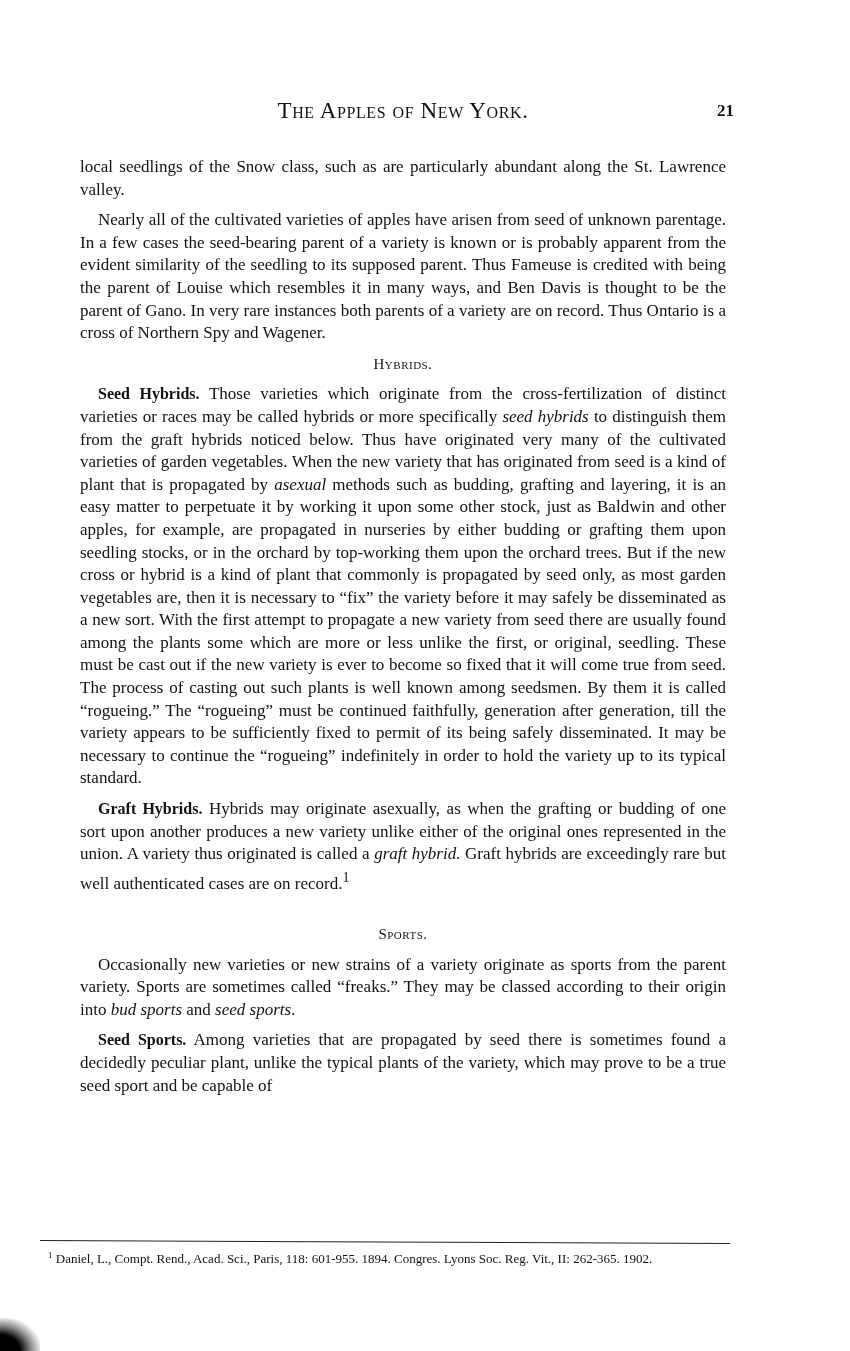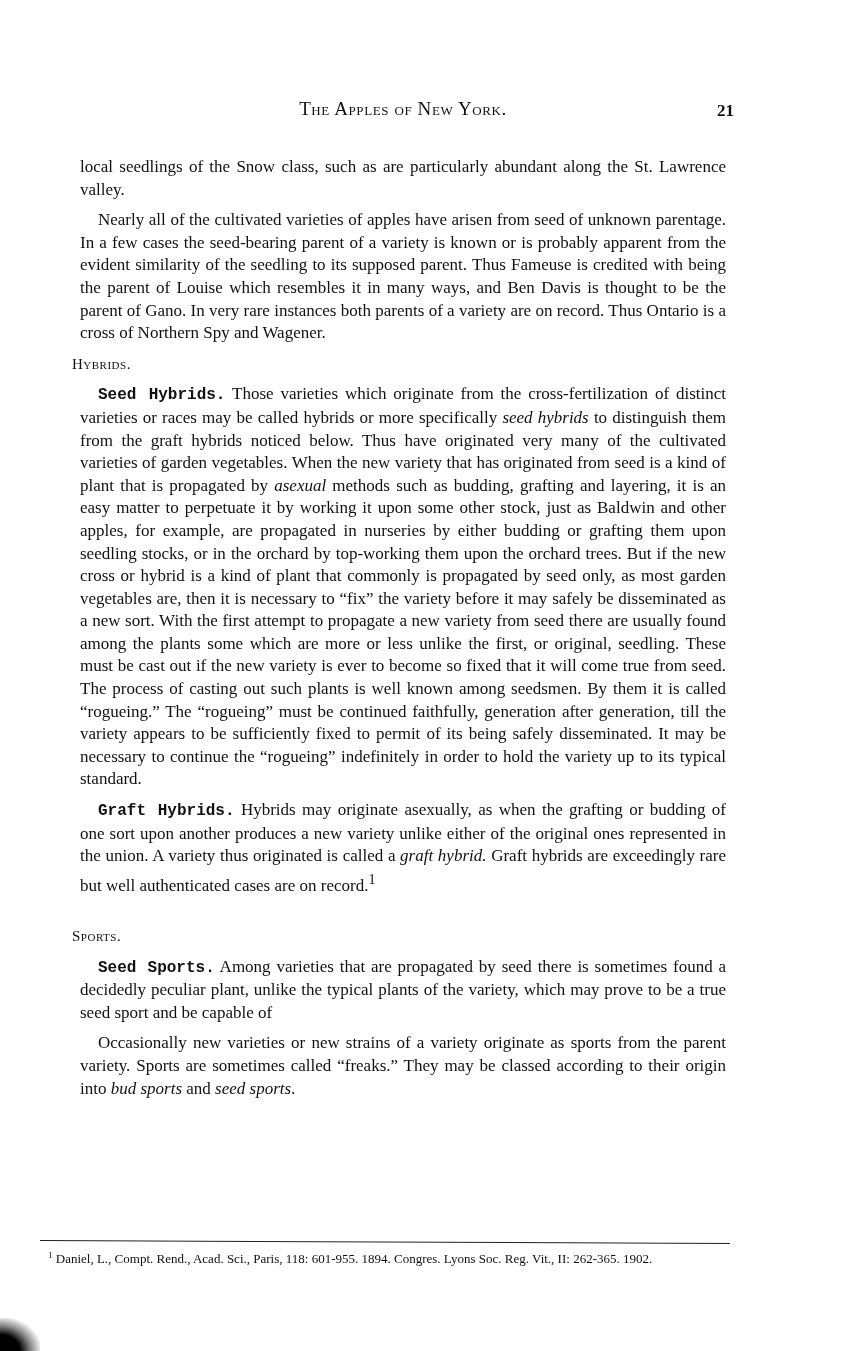--- a/index.html
+++ b/index.html
@@ -27,21 +27,21 @@
       top: 98px;
       left: 72px;
       width: 662px;
       height: 26px;
     }
     .running-title {
       position: absolute;
       left: 0;
       right: 0;
       text-align: center;
-      font-size: 19px;
+      font-size: 23px;
       font-variant: small-caps;
       letter-spacing: 0.6px;
       top: 0;
     }
     .page-number {
       position: absolute;
       right: 0;
       top: 3px;
       font-size: 17px;
       font-weight: bold;
@@ -61,31 +61,32 @@
       text-indent: 18px;
       hyphens: manual;
     }
     .body-text p.cont {
       text-indent: 0;
     }
     .body-text p + p {
       margin-top: 0;
     }
     .section-head {
+      text-align: center;
       font-variant: small-caps;
       font-size: 15px;
       letter-spacing: 0.5px;
       margin: 2px 0 3px 0;
       text-indent: 0;
     }
     .section-head.spaced {
       margin-top: 28px;
     }
     .run-in {
-      font-family: Liberation Mono, monospace;
+      font-family: Liberation Serif, serif;
       font-weight: bold;
       font-size: 16px;
     }
     .footnote-rule {
       position: absolute;
       left: 40px;
       top: 1240px;
       width: 690px;
       height: 0;
       border-top: 1.4px solid #222222;
@@ -132,23 +133,23 @@
     <p>Nearly all of the cultivated varieties of apples have arisen from seed of unknown parentage. In a few cases the seed-bearing parent of a variety is known or is probably apparent from the evident similarity of the seedling to its supposed parent. Thus Fameuse is credited with being the parent of Louise which resembles it in many ways, and Ben Davis is thought to be the parent of Gano. In very rare instances both parents of a variety are on record. Thus Ontario is a cross of Northern Spy and Wagener.</p>
 
     <div class="section-head">Hybrids.</div>
 
     <p><span class="run-in">Seed Hybrids.</span><span> Those varieties which originate from the cross-fertilization of distinct varieties or races may be called hybrids or more specifically </span><i>seed hybrids</i><span> to distinguish them from the graft hybrids noticed below. Thus have originated very many of the cultivated varieties of garden vegetables. When the new variety that has originated from seed is a kind of plant that is propagated by </span><i>asexual</i><span> methods such as budding, grafting and layering, it is an easy matter to perpetuate it by working it upon some other stock, just as Baldwin and other apples, for example, are propagated in nurseries by either budding or grafting them upon seedling stocks, or in the orchard by top-working them upon the orchard trees. But if the new cross or hybrid is a kind of plant that commonly is propagated by seed only, as most garden vegetables are, then it is necessary to “fix” the variety before it may safely be disseminated as a new sort. With the first attempt to propagate a new variety from seed there are usually found among the plants some which are more or less unlike the first, or original, seedling. These must be cast out if the new variety is ever to become so fixed that it will come true from seed. The process of casting out such plants is well known among seedsmen. By them it is called “rogueing.” The “rogueing” must be continued faithfully, generation after generation, till the variety appears to be sufficiently fixed to permit of its being safely disseminated. It may be necessary to continue the “rogueing” indefinitely in order to hold the variety up to its typical standard.</span></p>
 
     <p><span class="run-in">Graft Hybrids.</span><span> Hybrids may originate asexually, as when the grafting or budding of one sort upon another produces a new variety unlike either of the original ones represented in the union. A variety thus originated is called a </span><i>graft hybrid.</i><span> Graft hybrids are exceedingly rare but well authenticated cases are on record.</span><sup>1</sup></p>
 
     <div class="section-head spaced">Sports.</div>
 
+    <p><span>Occasionally new varieties or new strains of a variety originate as sports from the parent variety. Sports are sometimes called “freaks.” They may be classed according to their origin into </span><i>bud sports</i><span> and </span><i>seed sports</i><span>.</span></p>
+
     <p><span class="run-in">Seed Sports.</span><span> Among varieties that are propagated by seed there is sometimes found a decidedly peculiar plant, unlike the typical plants of the variety, which may prove to be a true seed sport and be capable of</span></p>
-
-    <p><span>Occasionally new varieties or new strains of a variety originate as sports from the parent variety. Sports are sometimes called “freaks.” They may be classed according to their origin into </span><i>bud sports</i><span> and </span><i>seed sports</i><span>.</span></p>
   </div>
 
   <div class="footnote-rule"></div>
 
   <div class="footnote"><sup>1</sup> <span>Daniel, L., Compt. Rend., Acad. Sci., Paris, 118: 601-955. 1894. Congres. Lyons Soc. Reg. Vit., II: 262-365. 1902.</span></div>
 
   <div class="scan-smudge"></div>
 </div>
 
 </body></html>

